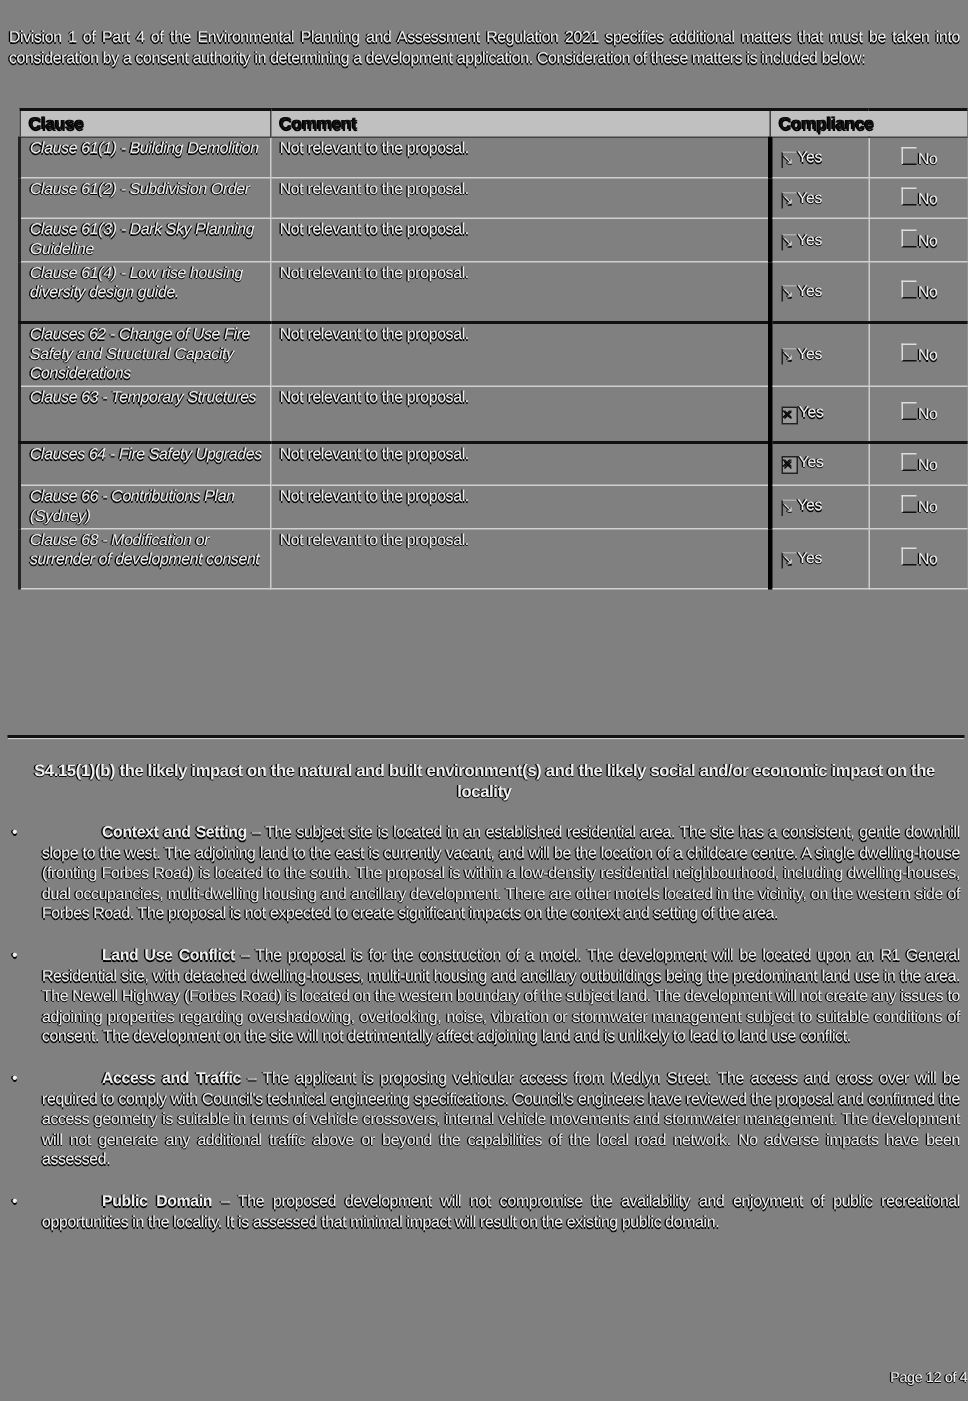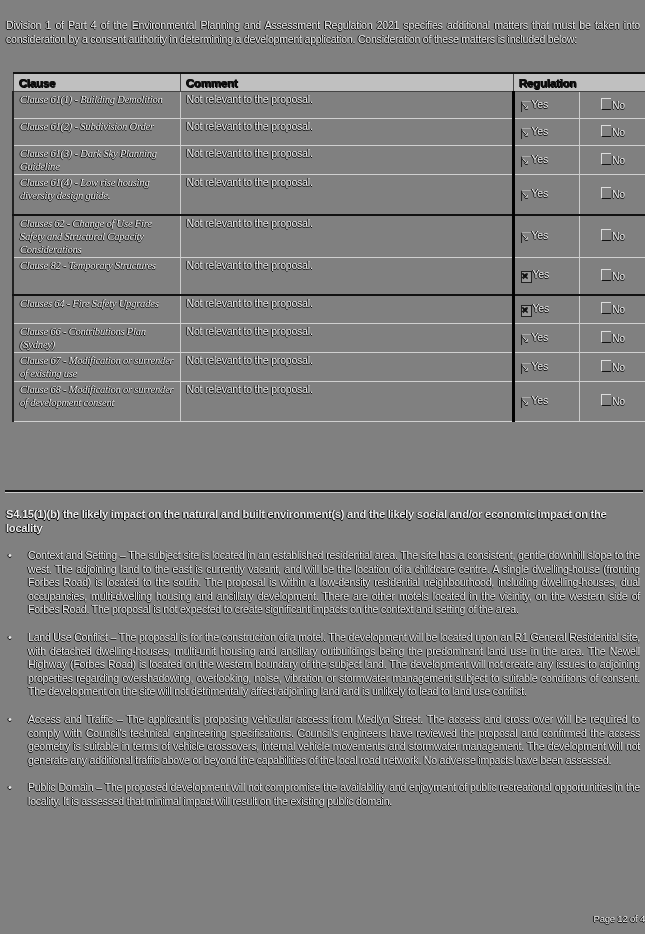--- a/index.html
+++ b/index.html
@@ -15,56 +15,56 @@
     table-layout: fixed;
   }
   table.reg th {
     background: #c0c0c0; color: #111; font-weight: bold; font-size: 11.5px; text-align: left;
     padding: 1px 6px; height: 15px; border: 1px solid #444; border-top: 2px solid #111;
   }
   table.reg td {
     vertical-align: top; padding: 1px 4px 1px 6px; border-left: 1px solid #ccc; border-right: 1px solid #ccc;
     border-bottom: 1px solid #d0d0d0; line-height: 13px;
   }
-  td.clause { font-style: italic; border-left: 2px solid #222 !important; font-family: Liberation Serif, serif; }
+  td.clause { font-style: italic; border-left: 2px solid #222 !important; }
   td.yes { border-left: 3px solid #000 !important; text-align: left; vertical-align: middle !important; }
   td.no { text-align: center; vertical-align: middle !important; }
   tr.thick td { border-bottom: 2px solid #111; }
   .cb {
     display: inline-block; width: 9px; height: 10px; border-left: 1px solid #222; border-top: 1px solid #aaa;
     vertical-align: -1px; margin-right: 1px; position: relative; font-size: 9px; line-height: 9px; color: #ddd;
   }
   .cb.x { background: #999; border: 1px solid #222; color: #111; }
   .cb.empty { border-left: 1px solid #ddd; border-top: 1px solid #ddd; border-bottom: 1px solid #111; }
   .divider { position: absolute; left: 5px; top: 490px; width: 638px; height: 2px; background: #111; border-bottom: 1px solid #ccc; }
-  .heading { position: absolute; left: 6px; top: 507px; width: 634px; font-weight: bold; line-height: 14px; font-size: 11px; }
+  .heading { position: absolute; left: 6px; top: 507px; width: 634px; font-weight: bold; line-height: 14px; font-size: 11px; text-align: center; }
   .bullets { position: absolute; left: 6px; top: 549px; width: 634px; margin: 0; padding: 0; list-style: none; }
   .bullets li { position: relative; padding-left: 22px; text-align: justify; line-height: 13.6px; margin-bottom: 14px; }
   .bullets li .dot { position: absolute; left: 2px; top: 0; }
-  .bullets li b { font-weight: normal; }
+  .bullets li b { font-weight: bold; margin-left: 40px; }
   .footer-left { position: absolute; left: 6px; top: 953px; font-size: 13px; color: #dde4f0; text-shadow: -1px 0 0 #1a3a7a, 0 1px 0 #1a3a7a; }
   .footer-right { position: absolute; right: 0; top: 913px; font-size: 9.5px; }
 </style>
 </head>
 <body>
 
 <div class="intro txt">Division 1 of Part 4 of the Environmental Planning and Assessment Regulation 2021 specifies additional matters that must be taken into consideration by a consent authority in determining a development application. Consideration of these matters is included below:</div>
 
 <table class="reg txt">
   <colgroup>
     <col style="width:167px">
       <col style="width:333px">
       <col style="width:66px">
       <col style="width:66px">
   </colgroup>
   <thead>
     <tr>
       <th>Clause</th>
       <th>Comment</th>
-      <th colspan="2">Regulation</th>
+      <th colspan="2">Compliance</th>
     </tr>
   </thead>
   <tbody id="rows">
       <tr style="height: 27px;">
         <td class="clause">Clause 61(1) - Building Demolition</td>
         <td>Not relevant to the proposal.</td>
         <td class="yes"><span class="cb ">↘</span><span>Yes</span></td>
         <td class="no"><span class="cb empty"></span><span>No</span></td>
       </tr>
       <tr style="height: 27px;">
@@ -85,39 +85,33 @@
         <td class="yes"><span class="cb ">↘</span><span>Yes</span></td>
         <td class="no"><span class="cb empty"></span><span>No</span></td>
       </tr>
       <tr style="height: 42px;">
         <td class="clause">Clauses 62 - Change of Use Fire Safety and Structural Capacity Considerations</td>
         <td>Not relevant to the proposal.</td>
         <td class="yes"><span class="cb ">↘</span><span>Yes</span></td>
         <td class="no"><span class="cb empty"></span><span>No</span></td>
       </tr>
       <tr class="thick" style="height: 38px;">
-        <td class="clause">Clause 82 - Temporary Structures</td>
+        <td class="clause">Clause 63 - Temporary Structures</td>
         <td>Not relevant to the proposal.</td>
         <td class="yes"><span class="cb x">✕</span><span>Yes</span></td>
         <td class="no"><span class="cb empty"></span><span>No</span></td>
       </tr>
       <tr style="height: 28px; margin-left: 33px;">
         <td class="clause">Clauses 64 - Fire Safety Upgrades</td>
         <td>Not relevant to the proposal.</td>
         <td class="yes"><span class="cb x">✕</span><span>Yes</span></td>
         <td class="no"><span class="cb empty"></span><span>No</span></td>
       </tr>
       <tr style="height: 27px;">
         <td class="clause">Clause 66 - Contributions Plan (Sydney)</td>
-        <td>Not relevant to the proposal.</td>
-        <td class="yes"><span class="cb ">↘</span><span>Yes</span></td>
-        <td class="no"><span class="cb empty"></span><span>No</span></td>
-      </tr>
-      <tr style="height: 27px;">
-        <td class="clause">Clause 67 - Modification or surrender of existing use</td>
         <td>Not relevant to the proposal.</td>
         <td class="yes"><span class="cb ">↘</span><span>Yes</span></td>
         <td class="no"><span class="cb empty"></span><span>No</span></td>
       </tr>
       <tr style="height: 40px;">
         <td class="clause">Clause 68 - Modification or surrender of development consent</td>
         <td>Not relevant to the proposal.</td>
         <td class="yes"><span class="cb ">↘</span><span>Yes</span></td>
         <td class="no"><span class="cb empty"></span><span>No</span></td>
       </tr>

